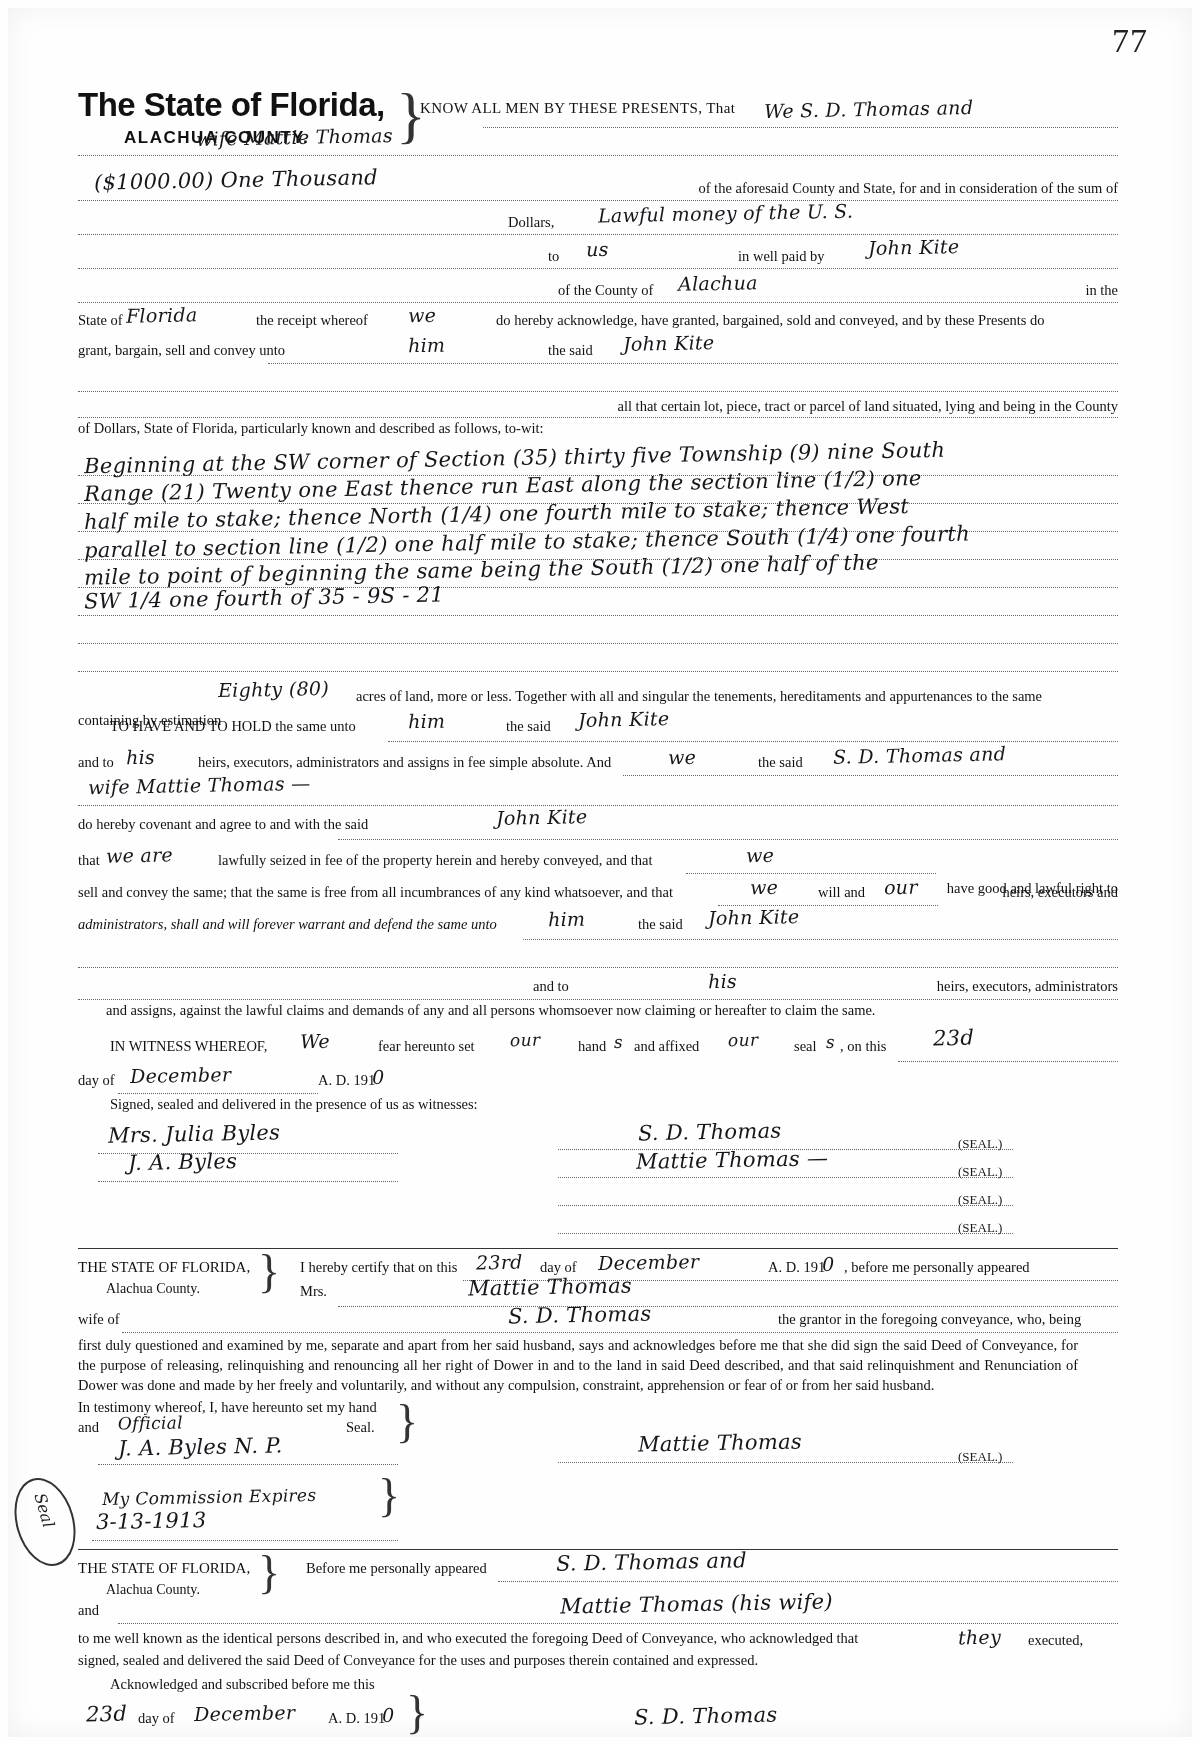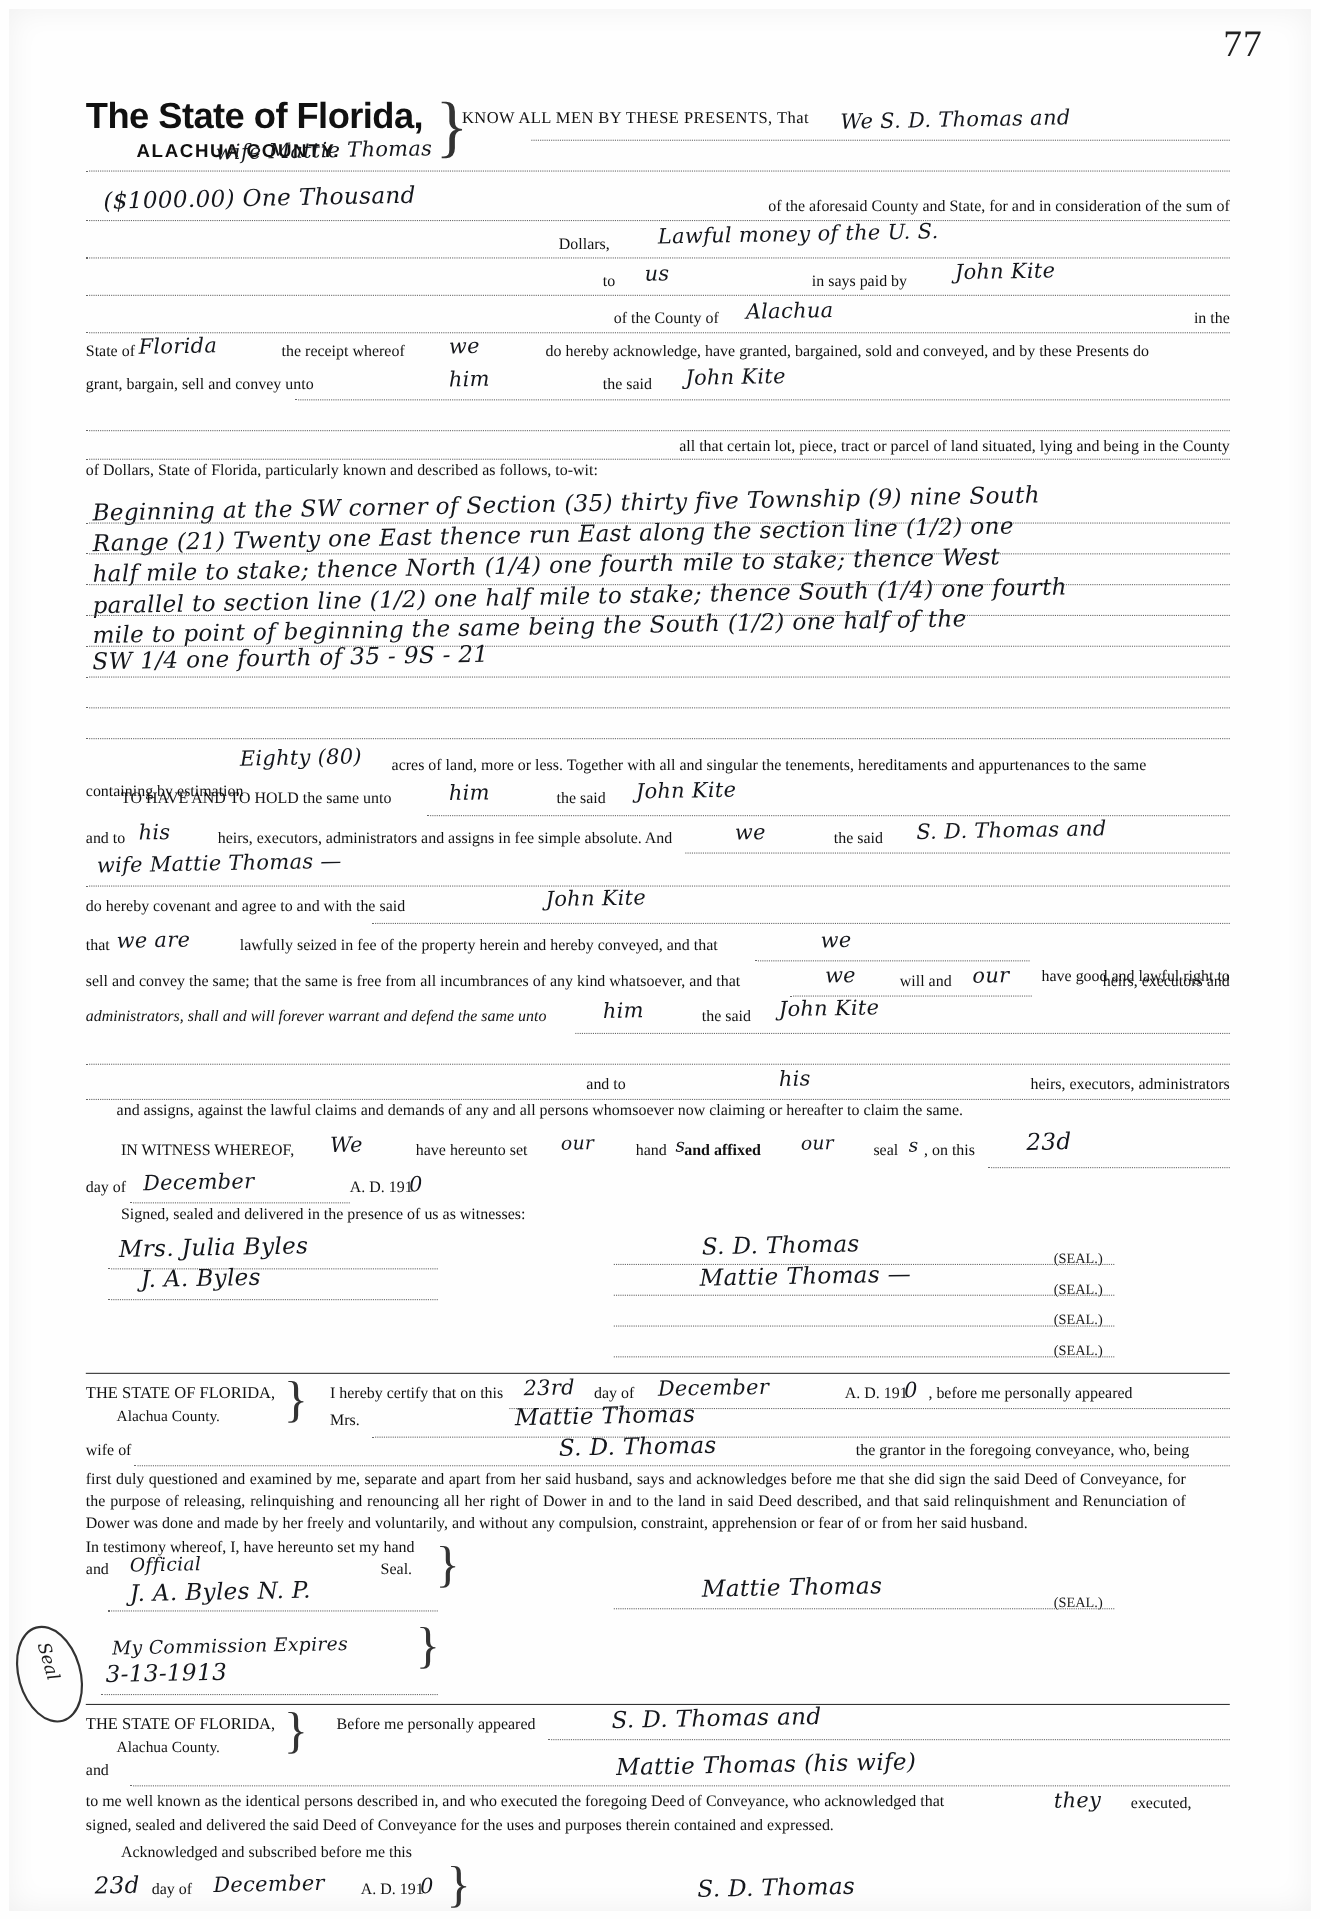--- a/index.html
+++ b/index.html
@@ -58,21 +58,21 @@
 
     <div style="position:relative;height:34px;">
       <div class="print" style="position:absolute;left:430px;top:12px;">Dollars,</div>
       <div class="hand" style="position:absolute;left:520px;top:0px;">Lawful money of the U. S.</div>
       <div style="position:absolute;left:0;top:31px;right:0;border-bottom:1px dotted #666;height:1px;"></div>
     </div>
 
     <div style="position:relative;height:34px;">
       <div class="print" style="position:absolute;left:470px;top:12px;">to</div>
       <div class="hand" style="position:absolute;left:508px;top:2px;">us</div>
-      <div class="print" style="position:absolute;left:660px;top:12px;">in says paid by</div>
+      <div class="print" style="position:absolute;left:660px;top:12px;">in well paid by</div>
       <div class="hand" style="position:absolute;left:790px;top:0px;">John Kite</div>
       <div style="position:absolute;left:0;top:31px;right:0;border-bottom:1px dotted #666;height:1px;"></div>
     </div>
 
     <div style="position:relative;height:34px;">
       <div class="print" style="position:absolute;left:480px;top:12px;">of the County of</div>
       <div class="hand" style="position:absolute;left:600px;top:2px;">Alachua</div>
       <div class="print" style="position:absolute;right:0;top:12px;">in the</div>
       <div style="position:absolute;left:0;top:31px;right:0;border-bottom:1px dotted #666;height:1px;"></div>
     </div>
@@ -194,25 +194,25 @@
       <div style="position:absolute;left:0;top:28px;right:0;border-bottom:1px dotted #666;height:1px;"></div>
     </div>
 
     <div style="position:relative;height:26px;">
       <div class="print" style="position:absolute;left:0;top:0px;margin-left:28px;">and assigns, against the lawful claims and demands of any and all persons whomsoever now claiming or hereafter to claim the same.</div>
     </div>
 
     <div style="position:relative;height:36px;">
       <div class="print" style="position:absolute;left:32px;top:10px;">IN WITNESS WHEREOF,</div>
       <div class="hand" style="position:absolute;left:222px;top:2px;">We</div>
-      <div class="print" style="position:absolute;left:300px;top:10px;">have hereunto set</div>
+      <div class="print" style="position:absolute;left:300px;top:10px;">fear hereunto set</div>
       <div class="hand sm" style="position:absolute;left:432px;top:2px;">our</div>
       <div class="print" style="position:absolute;left:500px;top:10px;">hand</div>
       <div class="hand sm" style="position:absolute;left:536px;top:4px;">s</div>
-      <div class="print" style="position:absolute;left:544px;top:10px;font-weight:bold;">and affixed</div>
+      <div class="print" style="position:absolute;left:556px;top:10px;">and affixed</div>
       <div class="hand sm" style="position:absolute;left:650px;top:2px;">our</div>
       <div class="print" style="position:absolute;left:716px;top:10px;">seal</div>
       <div class="hand sm" style="position:absolute;left:748px;top:4px;">s</div>
       <div class="print" style="position:absolute;left:762px;top:10px;">, on this</div>
       <div class="hand lg" style="position:absolute;left:855px;top:-2px;">23d</div>
       <div style="position:absolute;left:820px;top:32px;right:0;border-bottom:1px dotted #666;height:1px;"></div>
     </div>
 
     <div style="position:relative;height:32px;">
       <div class="print" style="position:absolute;left:0;top:8px;">day of</div>

